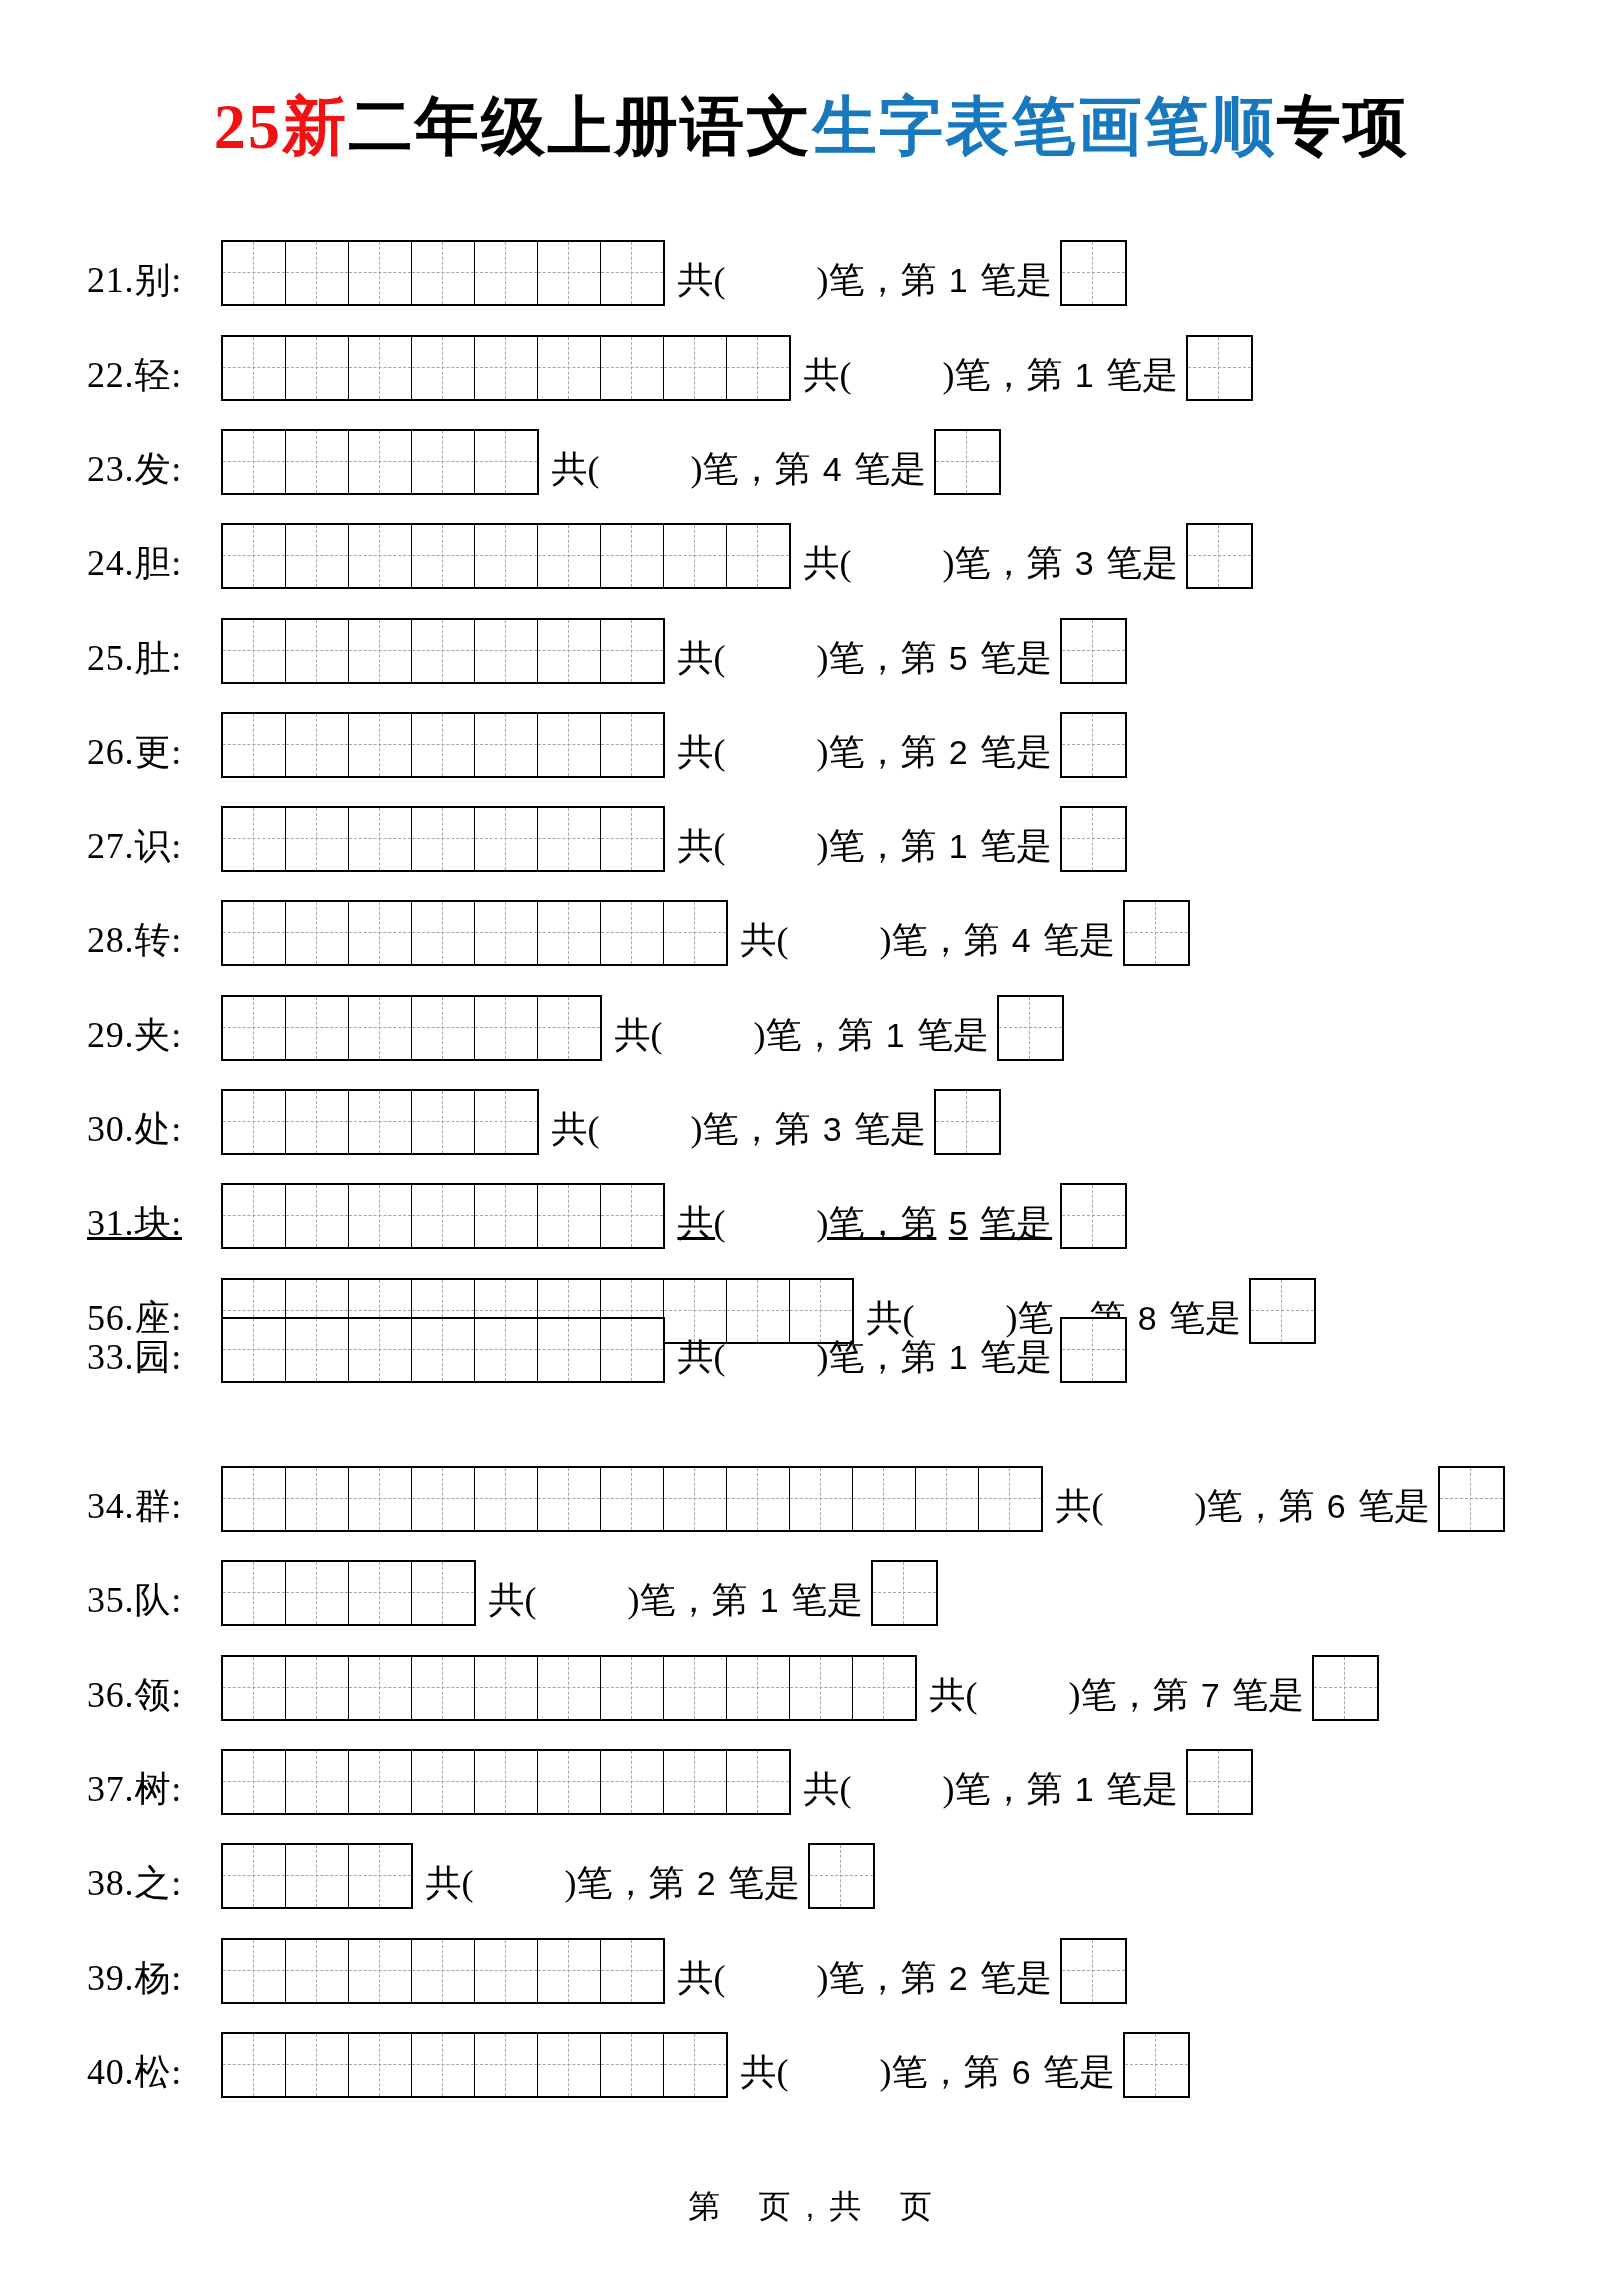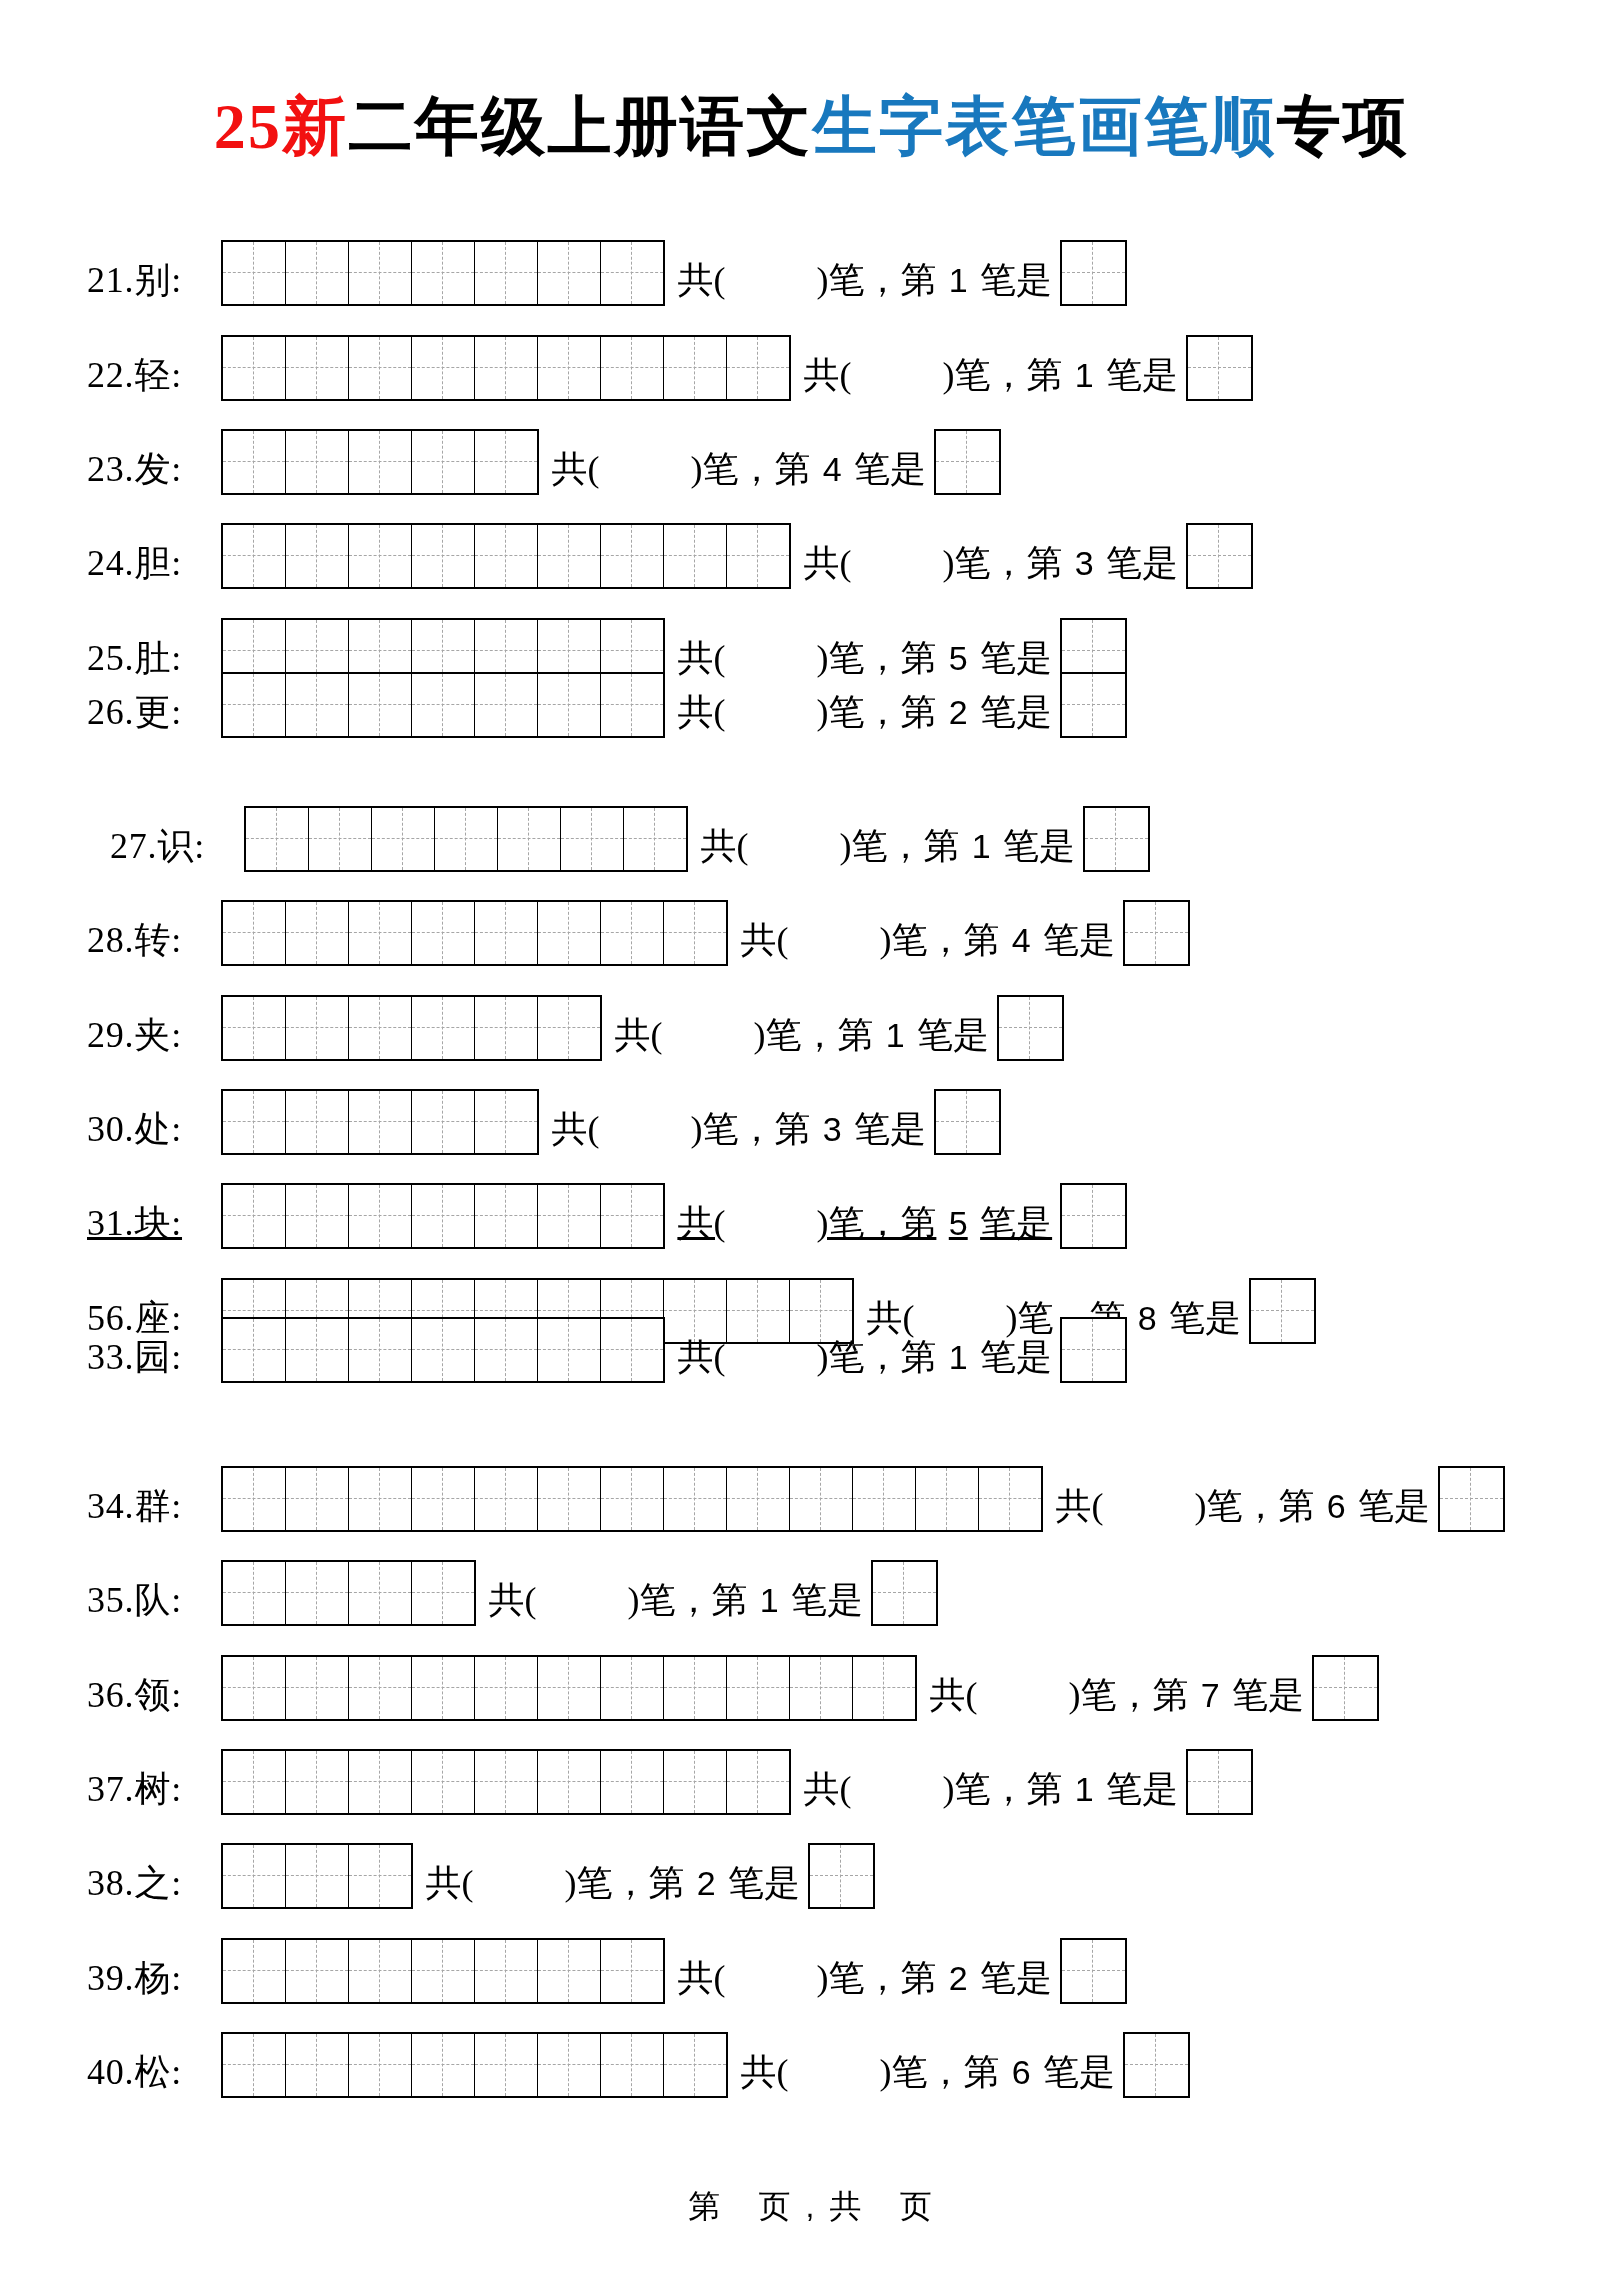--- a/index.html
+++ b/index.html
@@ -178,38 +178,38 @@
           <div class="cell"></div>
           <div class="cell"></div>
           <div class="cell"></div>
         </div>
       <div class="question">
         <span>共(</span><span class="paren-gap"></span><span>)笔，第</span><span class="stroke-no">5</span><span>笔是</span>
       </div>
       <div class="answer-box"></div>
     </div>
 
-    <div class="row" style="top: 672px;">
+    <div class="row" style="top: 712px;">
       <div class="row-label">26.更:</div>
       <div class="grid">
           <div class="cell"></div>
           <div class="cell"></div>
           <div class="cell"></div>
           <div class="cell"></div>
           <div class="cell"></div>
           <div class="cell"></div>
           <div class="cell"></div>
         </div>
       <div class="question">
         <span>共(</span><span class="paren-gap"></span><span>)笔，第</span><span class="stroke-no">2</span><span>笔是</span>
       </div>
       <div class="answer-box"></div>
     </div>
 
-    <div class="row" style="top: 806px; margin-left: 23px;">
+    <div class="row" style="top: 806px;">
       <div class="row-label">27.识:</div>
       <div class="grid">
           <div class="cell"></div>
           <div class="cell"></div>
           <div class="cell"></div>
           <div class="cell"></div>
           <div class="cell"></div>
           <div class="cell"></div>
           <div class="cell"></div>
         </div>

